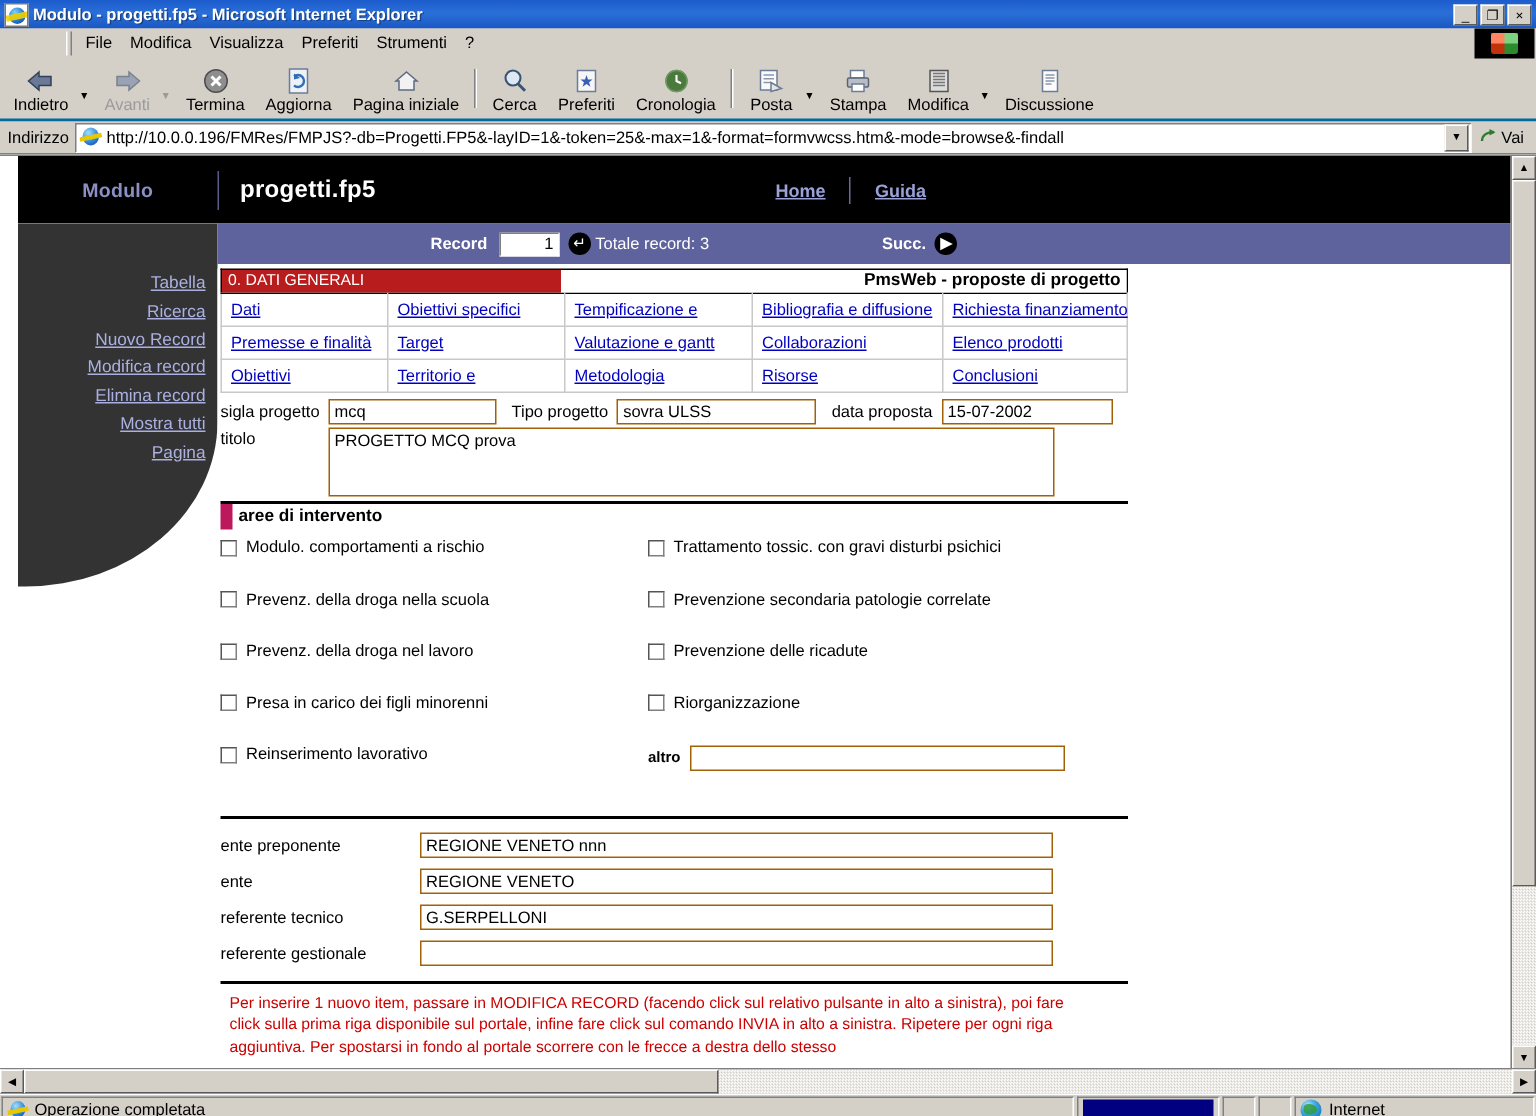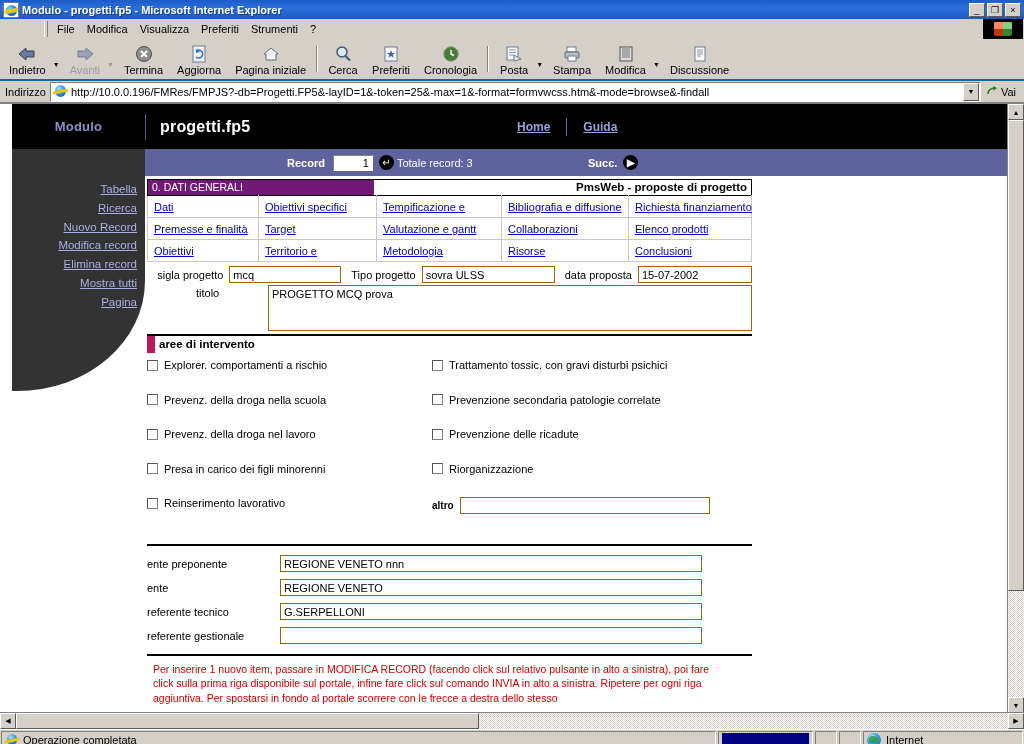--- a/index.html
+++ b/index.html
@@ -322,21 +322,21 @@
     margin: 3px 0 0 2px;
     width: 605px;
   }
   .tab-title-row {
     display: flex;
     border: 1px solid #000;
     border-bottom: none;
     height: 16px;
   }
   .tab-title-left {
-    background: #701a75;
+    background: #b91c1c;
     color: #fff;
     font-size: 10.5px;
     padding: 1px 0 0 4px;
     width: 226px;
     white-space: nowrap;
     overflow: hidden;
   }
   .tab-title-right {
     flex: 1 1 auto;
     background: #fff;
@@ -365,21 +365,21 @@
     text-decoration: underline;
     font-size: 11px;
     white-space: nowrap;
   }
 
   
   .fields {
     margin: 4px 0 0 2px;
     width: 605px;
   }
-  .fld-row { display: flex; align-items: center; margin-bottom: 2px; justify-content: flex-end; }
+  .fld-row { display: flex; align-items: center; margin-bottom: 2px; }
   .fld-label {
     font-size: 11px; color: #000;
     white-space: nowrap;
   }
   .ofield {
     border: 1px solid #a16207;
     background: #fff;
     font-size: 11px;
     color: #000;
     padding: 1px 3px;
@@ -815,21 +815,21 @@
             </div>
           </div>
 
           <div class="sect-rule"></div>
           <div class="sect-title">aree di intervento</div>
 
           <div class="checks">
             <div class="chk-row">
               <div class="chk-col">
                 <span class="chk-box"></span>
-                <span class="chk-lb">Explorer. comportamenti a rischio</span>
+                <span class="chk-lb">Modulo. comportamenti a rischio</span>
               </div>
               <div class="chk-col">
                 <span class="chk-box"></span>
                 <span class="chk-lb">Trattamento tossic. con gravi disturbi psichici</span>
               </div>
             </div>
             <div class="chk-row">
               <div class="chk-col">
                 <span class="chk-box"></span>
                 <span class="chk-lb">Prevenz. della droga nella scuola</span>

